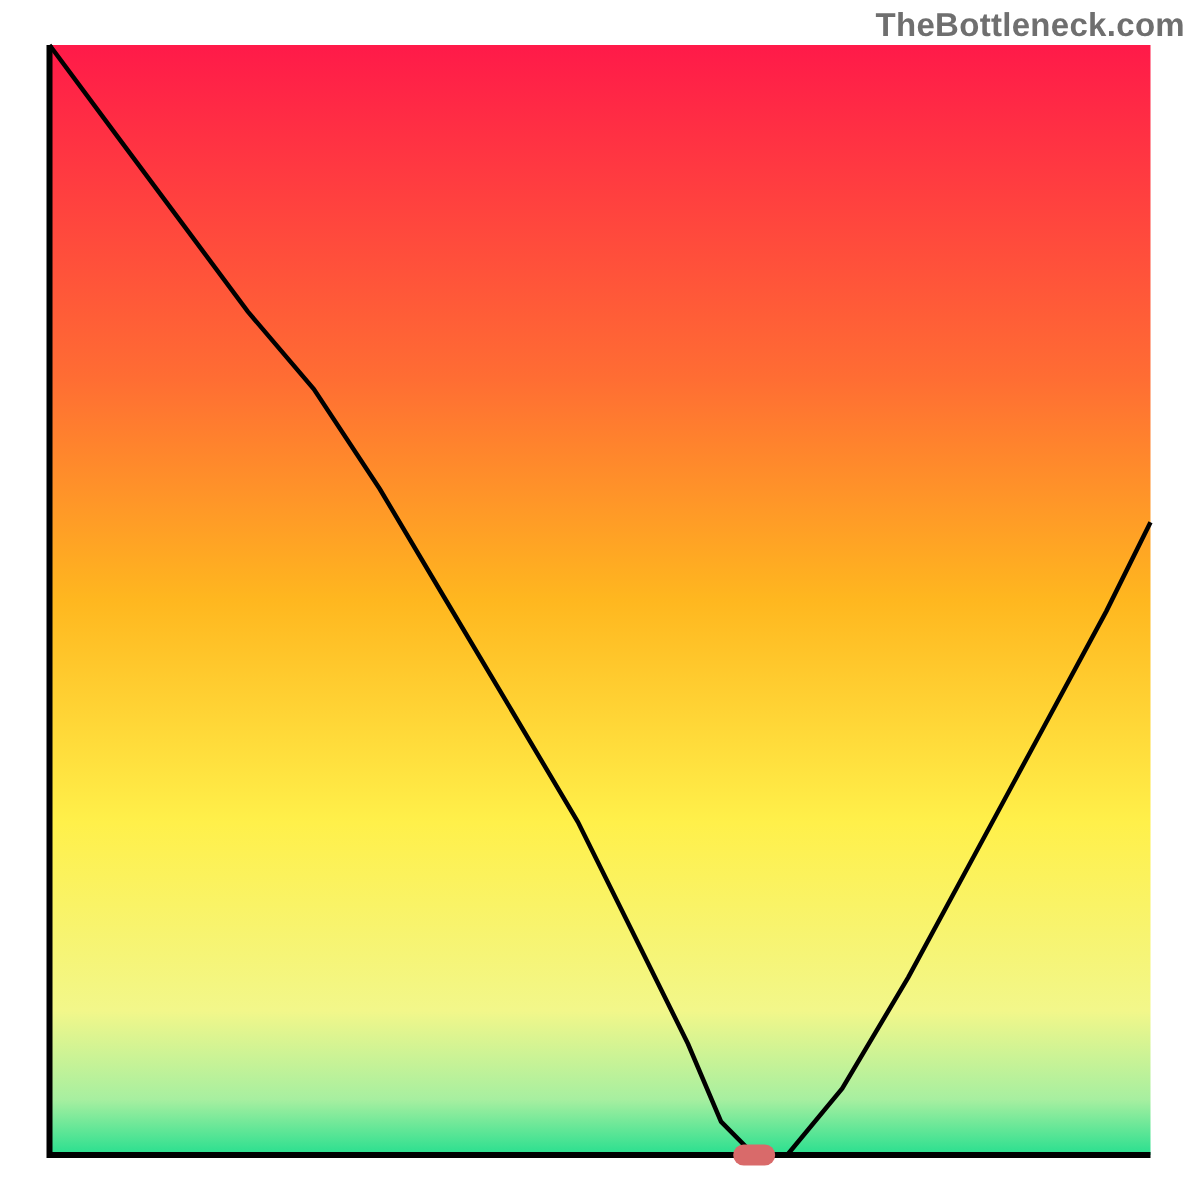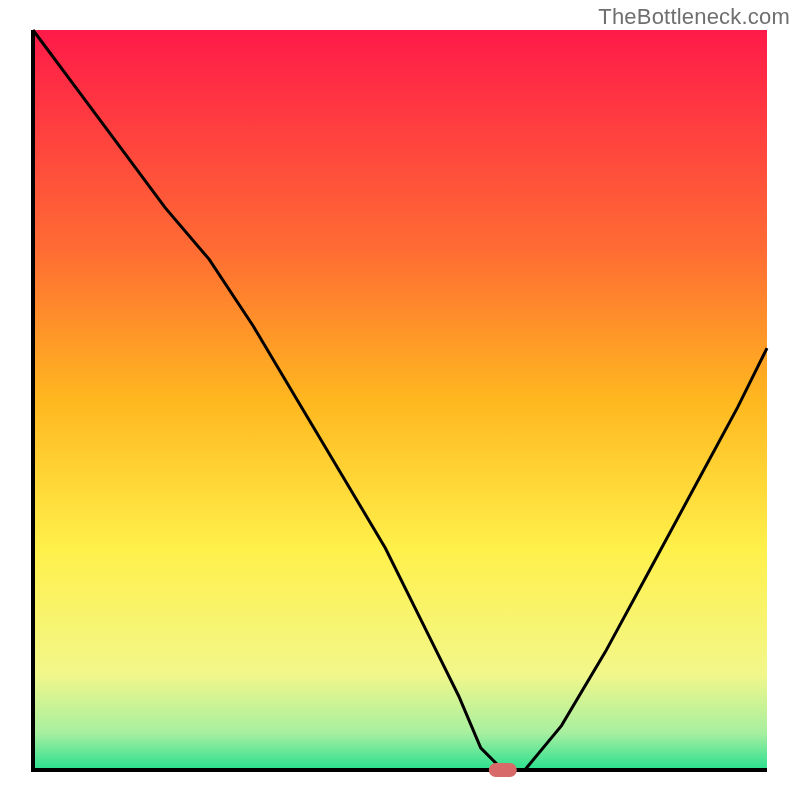--- a/index.html
+++ b/index.html
@@ -13,21 +13,21 @@
   .container {
     position: relative;
     width: 800px;
     height: 800px;
   }
   .watermark {
     position: absolute;
     top: 4px;
     right: 10px;
     font-size: 22px;
-    font-weight: 400;
+    font-weight: 700;
     color: #6f6f6f;
     letter-spacing: 0.2px;
     z-index: 10;
   }
   svg.plot {
     position: absolute;
     left: 0;
     top: 0;
     width: 800px;
     height: 800px;

